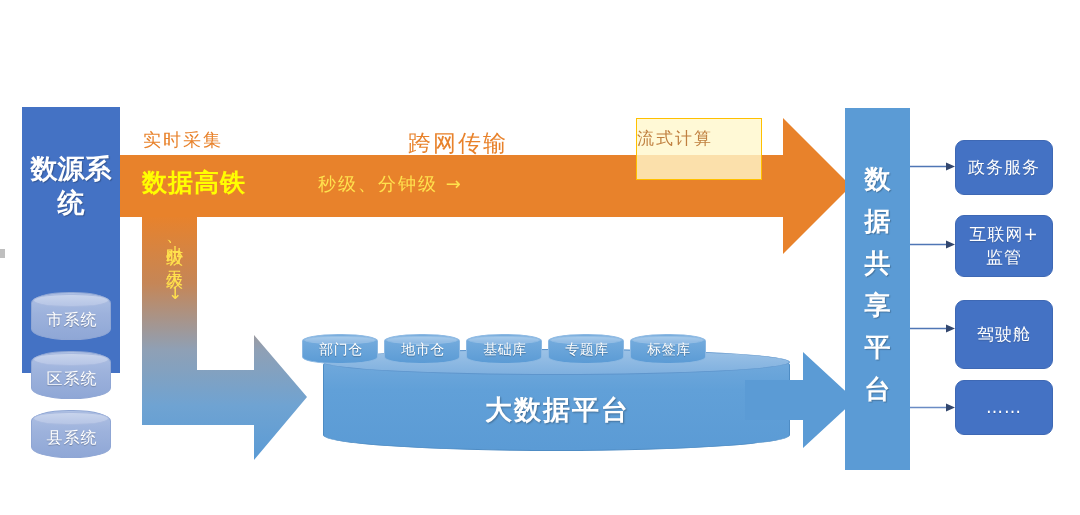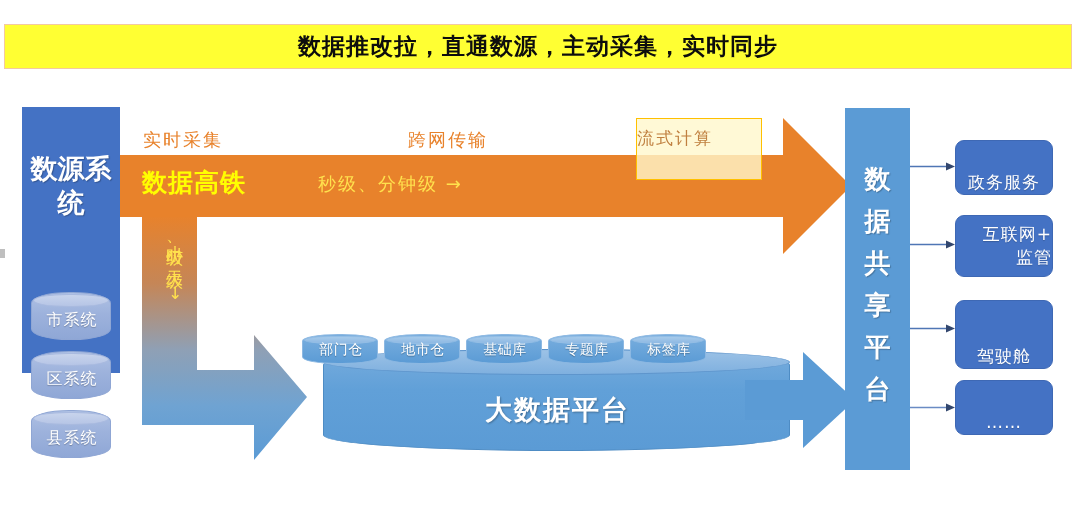--- a/index.html
+++ b/index.html
@@ -59,21 +59,21 @@
   .orange-head{
     position:absolute;left:783px;top:118px;width:0;height:0;
     border-top:68px solid transparent;border-bottom:68px solid transparent;
     border-left:68px solid #E8822B;
   }
   .lbl-realtime{
     position:absolute;left:143px;top:128px;font-size:18px;color:#E8822B;
     letter-spacing:2px;font-family:"DejaVu Sans","Liberation Sans",sans-serif;
   }
   .lbl-crossnet{
-    position:absolute;left:408px;top:128px;font-size:18px;color:#E8822B;
+    position:absolute;left:408px;top:128px;font-size:23px;color:#E8822B;
     letter-spacing:2px;font-family:"DejaVu Sans","Liberation Sans",sans-serif;text-align:center;
   }
   .hsr-title{
     position:absolute;left:142px;top:166px;font-size:25px;font-weight:bold;
     color:#FFFF00;letter-spacing:1px;
     font-family:"DejaVu Sans","Liberation Sans",sans-serif;
   }
   .hsr-sub{
     position:absolute;left:318px;top:172px;font-size:18px;color:#FFE14D;
     letter-spacing:2px;font-family:"DejaVu Sans","Liberation Sans",sans-serif;
@@ -146,41 +146,38 @@
     position:absolute;left:0;top:50px;width:65px;text-align:center;
     color:#ffffff;font-size:26px;font-weight:bold;line-height:42px;
     font-family:"DejaVu Sans","Liberation Sans",sans-serif;
     text-shadow:1px 1px 1px rgba(0,0,0,.25);
   }
 
   
   .cbox{
     position:absolute;left:955px;width:98px;
     background:#4472C4;border:1px solid #3E68B4;border-radius:9px;
-    display:flex;align-items:flex-end;justify-content:center;
+    display:flex;align-items:center;justify-content:center;
     box-sizing:border-box;
     color:#ffffff;font-size:17px;line-height:23px;text-align:center;
     letter-spacing:1px;
     font-family:"DejaVu Sans","Liberation Sans",sans-serif;
     text-shadow:0 1px 1px rgba(0,0,0,.2);
   }
   .connector{position:absolute;left:910px;width:45px;height:9px;}
 
   .edge-dot{position:absolute;left:0px;top:249px;width:5px;height:9px;background:#BFBFBF;}
 </style>
 </head>
 <body>
 
 <div id="stage">
 
   <div class="edge-dot"></div>
 
-  <div class="banner">
-    <span>数据推改拉，直通数源，主动采集，实时同步</span>
-  </div>
 
   <div class="src-panel">
     <div class="src-title">数源系统</div>
     <div class="cyls">
       <div class="cyl">
         <span>市系统</span>
       </div>
       <div class="cyl">
         <span>区系统</span>
       </div>

